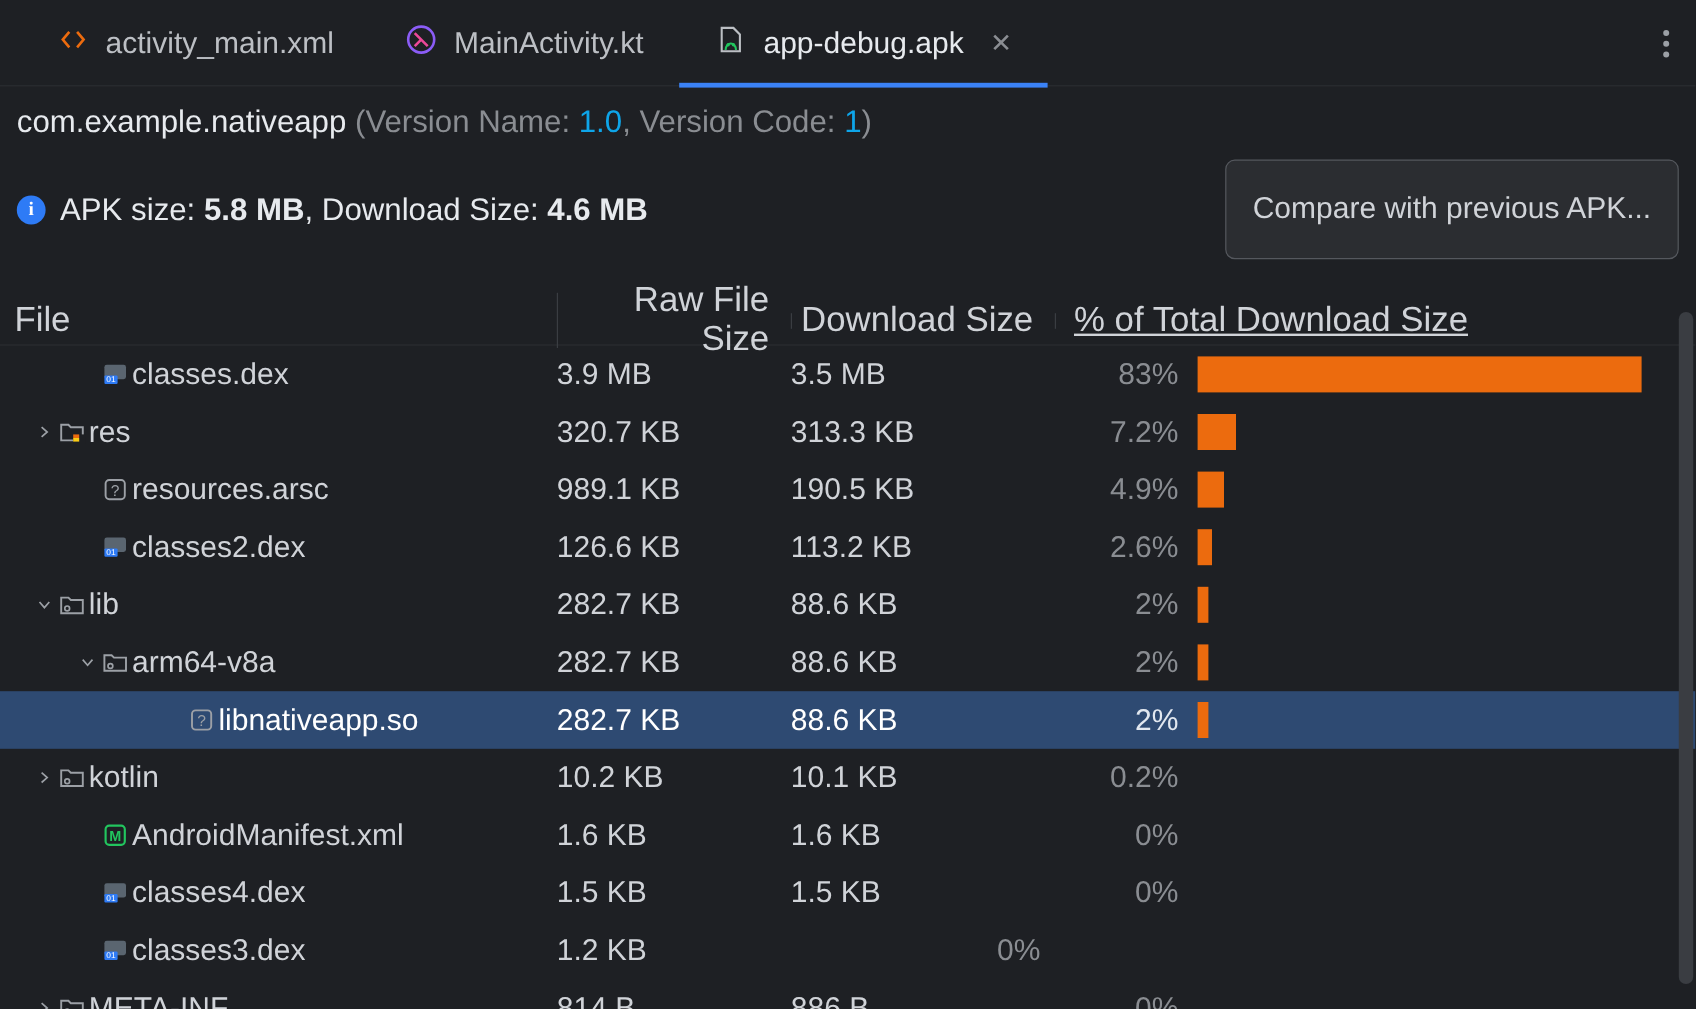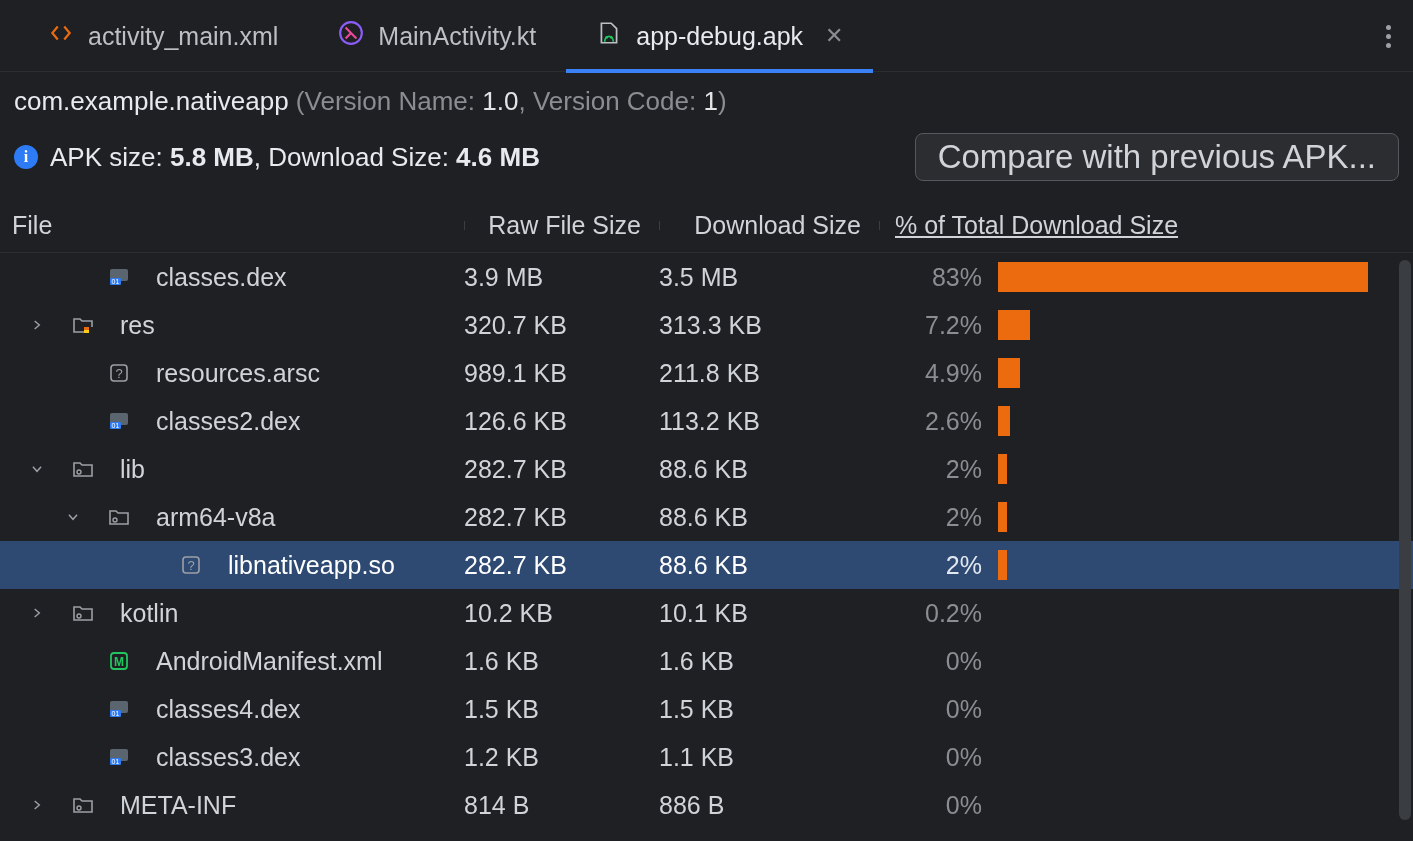--- a/index.html
+++ b/index.html
@@ -34,60 +34,60 @@
     align-items: center; justify-content: center; height: 72px; cursor: pointer;
   }
   .more-vert span { width: 5px; height: 5px; background: #9ca0a6; border-radius: 50%; }
 
   .header1 {
     padding: 14px 14px 6px 14px;
     font-size: 26px;
   }
   .header1 .pkg { color: #e7eaee; margin-top: 48px; }
   .header1 .meta { color: #8a8d92; }
-  .header1 .metaval { color: #e5e5e5; }
+  .header1 .metaval { color: #0ea5e9; }
 
   .header2 {
     display: flex; align-items: center; padding: 10px 14px 18px 14px;
     gap: 12px;
   }
   .info-icon {
     width: 24px; height: 24px; border-radius: 50%; background: #2e7bf6;
     color: #fff; font-weight: bold; font-size: 16px;
     display: inline-flex; align-items: center; justify-content: center;
     font-family: Georgia, serif;
   }
   .sizes { font-size: 26px; color: #e7eaee; }
   .sizes b { font-weight: 700; }
   .compare-btn {
     margin-left: auto;
     border: 1px solid #55585e; background: #2b2d31; color: #d0d3d8;
-    font-size: 33px; padding: 4px 22px; border-radius: 8px; cursor: pointer;
+    font-size: 25px; padding: 26px 22px; border-radius: 8px; cursor: pointer;
   }
 
   .grid-head, .row {
     display: grid;
     grid-template-columns: 460px 195px 220px 115px 1fr;
     align-items: center;
   }
   .grid-head {
-    height: 54px; border-bottom: 1px solid #2b2d31; font-size: 25px;
+    height: 54px; border-bottom: 1px solid #2b2d31; font-size: 29px;
     color: #d0d3d8; padding: 0 4px;
   }
   .grid-head .col-file { padding-left: 8px; }
   .col-raw, .col-dl { text-align: right; padding-right: 18px; position: relative; }
   .col-pct { text-align: right; padding-right: 12px; }
 
   .scroll { height: calc(841px - 72px - 53px - 70px - 54px); overflow-y: auto; }
   .row {
     height: 48px; font-size: 25px; color: #d0d3d8;
     padding: 0 4px;
   }
   .row.selected { background: #2e4a72; color: #fff; }
-  .row .name-cell { display: flex; align-items: center; gap: 24px; }
+  .row .name-cell { display: flex; align-items: center; gap: 1px; }
   .row .chev { width: 18px; display: inline-flex; justify-content: center; color: #9ca0a6; font-size: 18px; }
   .row .icon { width: 26px; height: 26px; display: inline-flex; align-items: center; justify-content: center; }
   .row .raw, .row .dl { text-align: left; padding-right: 18px; }
   .row .pct { text-align: right; padding-right: 12px; color: #8a8d92; }
   .row.selected .pct { color: #e2e8f0; }
   .row .bar-cell { padding-left: 4px; }
   .row .bar { height: 30px; background: #ec6b0e; }
 
   
   .ic-xml { color: #9ca0a6; }
@@ -225,21 +225,21 @@
         <span class="chev"></span>
         <span class="icon">
           <svg width="24" height="24" viewBox="0 0 24 24">
             <rect x="4" y="4" width="16" height="16" rx="3" fill="none" stroke="#9ca0a6" stroke-width="1.6"></rect>
             <text x="12" y="17" font-size="13" fill="#9ca0a6" text-anchor="middle" font-family="Arial">?</text>
           </svg>
         </span>
         <span>resources.arsc</span>
       </div>
       <div class="raw">989.1 KB</div>
-      <div class="dl">211.8 KB</div>
+      <div class="dl">190.5 KB</div>
       <div class="pct">4.9%</div>
       <div class="bar-cell">
         <div class="bar" style="width:21.843373493975903px"></div>
       </div>
     </div>
     <div class="row">
       <div class="name-cell" style="padding-left:60px">
         <span class="chev"></span>
         <span class="icon">
           <svg width="24" height="24" viewBox="0 0 24 24">
@@ -378,21 +378,20 @@
         <span class="icon">
           <svg width="24" height="24" viewBox="0 0 24 24">
             <rect x="3" y="4" width="18" height="12" rx="2" fill="#5a6570"></rect>
             <rect x="3" y="13" width="11" height="7" rx="1" fill="#2e7bf6"></rect>
             <text x="8.5" y="18.5" font-size="7" fill="#fff" text-anchor="middle" font-family="Arial">01</text>
           </svg>
         </span>
         <span>classes3.dex</span>
       </div>
       <div class="raw">1.2 KB</div>
-      <div class="dl">1.1 KB</div>
       <div class="pct">0%</div>
       <div class="bar-cell"></div>
     </div>
     <div class="row">
       <div class="name-cell" style="padding-left:24px">
         <span class="chev">
           <svg width="14" height="14" viewBox="0 0 24 24">
             <path d="M8 5l8 7-8 7" fill="none" stroke="#9ca0a6" stroke-width="2.4"></path>
           </svg>
         </span>

